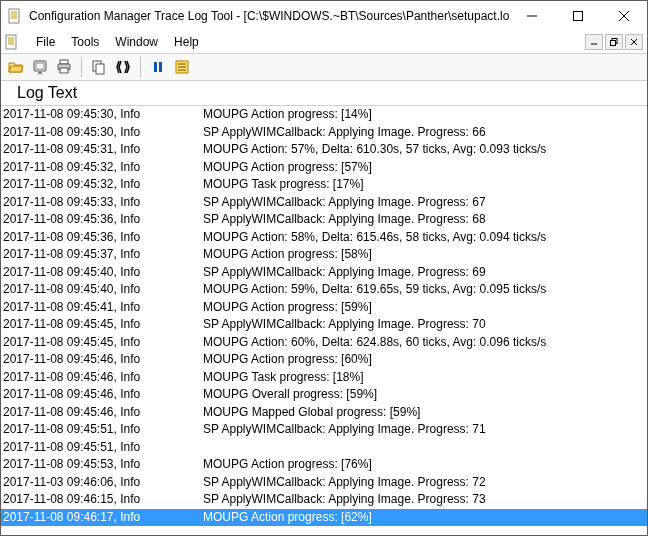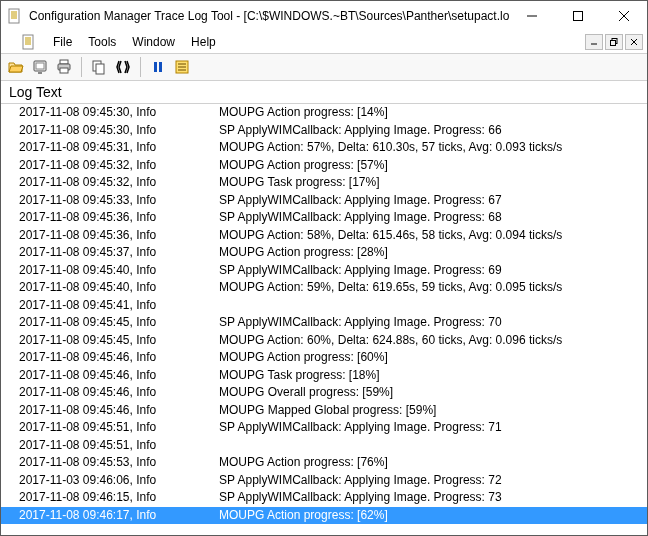--- a/index.html
+++ b/index.html
@@ -46,21 +46,21 @@
     display: flex; align-items: center; justify-content: center;
     font-size: 12px;
     color: #000;
     background: #fff;
   }
 
   .menubar {
     height: 22px;
     display: flex;
     align-items: center;
-    padding-left: 20px;
+    padding-left: 3px;
     background: #fff;
   }
   .menubar .menu-icon {
     width: 16px; height: 16px;
     margin-right: 8px;
     display: flex; align-items: center; justify-content: center;
   }
   .menubar .menu-item {
     padding: 2px 8px;
     font-size: 12px;
@@ -97,36 +97,36 @@
   }
 
   .log-area {
     flex: 1;
     overflow: hidden;
     display: flex;
     flex-direction: column;
     background: #fff;
   }
   .log-header {
-    padding: 3px 8px;
-    font-size: 14px;
+    padding: 3px 16px;
+    font-size: 16px;
     border-bottom: 1px solid #d0d0d0;
     background: #fff;
   }
   .log-body {
     flex: 1;
     overflow: hidden;
     font-size: 12px;
   }
   .log-row {
     display: flex;
     height: 17.5px;
     line-height: 17.5px;
     white-space: nowrap;
-    padding-left: 18px;
+    padding-left: 2px;
   }
   .log-row.selected {
     background: #3399ff;
     color: #fff;
   }
   .col-ts { width: 200px; flex-shrink: 0; }
   .col-msg { flex: 1; }
 
   svg { display: block; }
 </style>
@@ -282,32 +282,33 @@
         <div class="log-row">
           <span class="col-ts">2017-11-08 09:45:36, Info</span>
           <span class="col-msg">SP     ApplyWIMCallback: Applying Image. Progress: 68</span>
         </div>
         <div class="log-row">
           <span class="col-ts">2017-11-08 09:45:36, Info</span>
           <span class="col-msg">MOUPG  Action: 58%, Delta: 615.46s, 58 ticks, Avg: 0.094 ticks/s</span>
         </div>
         <div class="log-row">
           <span class="col-ts">2017-11-08 09:45:37, Info</span>
-          <span class="col-msg">MOUPG  Action progress: [28%]</span>
+          <span class="col-msg">MOUPG  Action progress: [58%]</span>
         </div>
         <div class="log-row">
           <span class="col-ts">2017-11-08 09:45:40, Info</span>
           <span class="col-msg">SP     ApplyWIMCallback: Applying Image. Progress: 69</span>
         </div>
         <div class="log-row">
           <span class="col-ts">2017-11-08 09:45:40, Info</span>
           <span class="col-msg">MOUPG  Action: 59%, Delta: 619.65s, 59 ticks, Avg: 0.095 ticks/s</span>
         </div>
         <div class="log-row">
           <span class="col-ts">2017-11-08 09:45:41, Info</span>
+          <span class="col-msg">MOUPG  Action progress: [59%]</span>
         </div>
         <div class="log-row">
           <span class="col-ts">2017-11-08 09:45:45, Info</span>
           <span class="col-msg">SP     ApplyWIMCallback: Applying Image. Progress: 70</span>
         </div>
         <div class="log-row">
           <span class="col-ts">2017-11-08 09:45:45, Info</span>
           <span class="col-msg">MOUPG  Action: 60%, Delta: 624.88s, 60 ticks, Avg: 0.096 ticks/s</span>
         </div>
         <div class="log-row">

